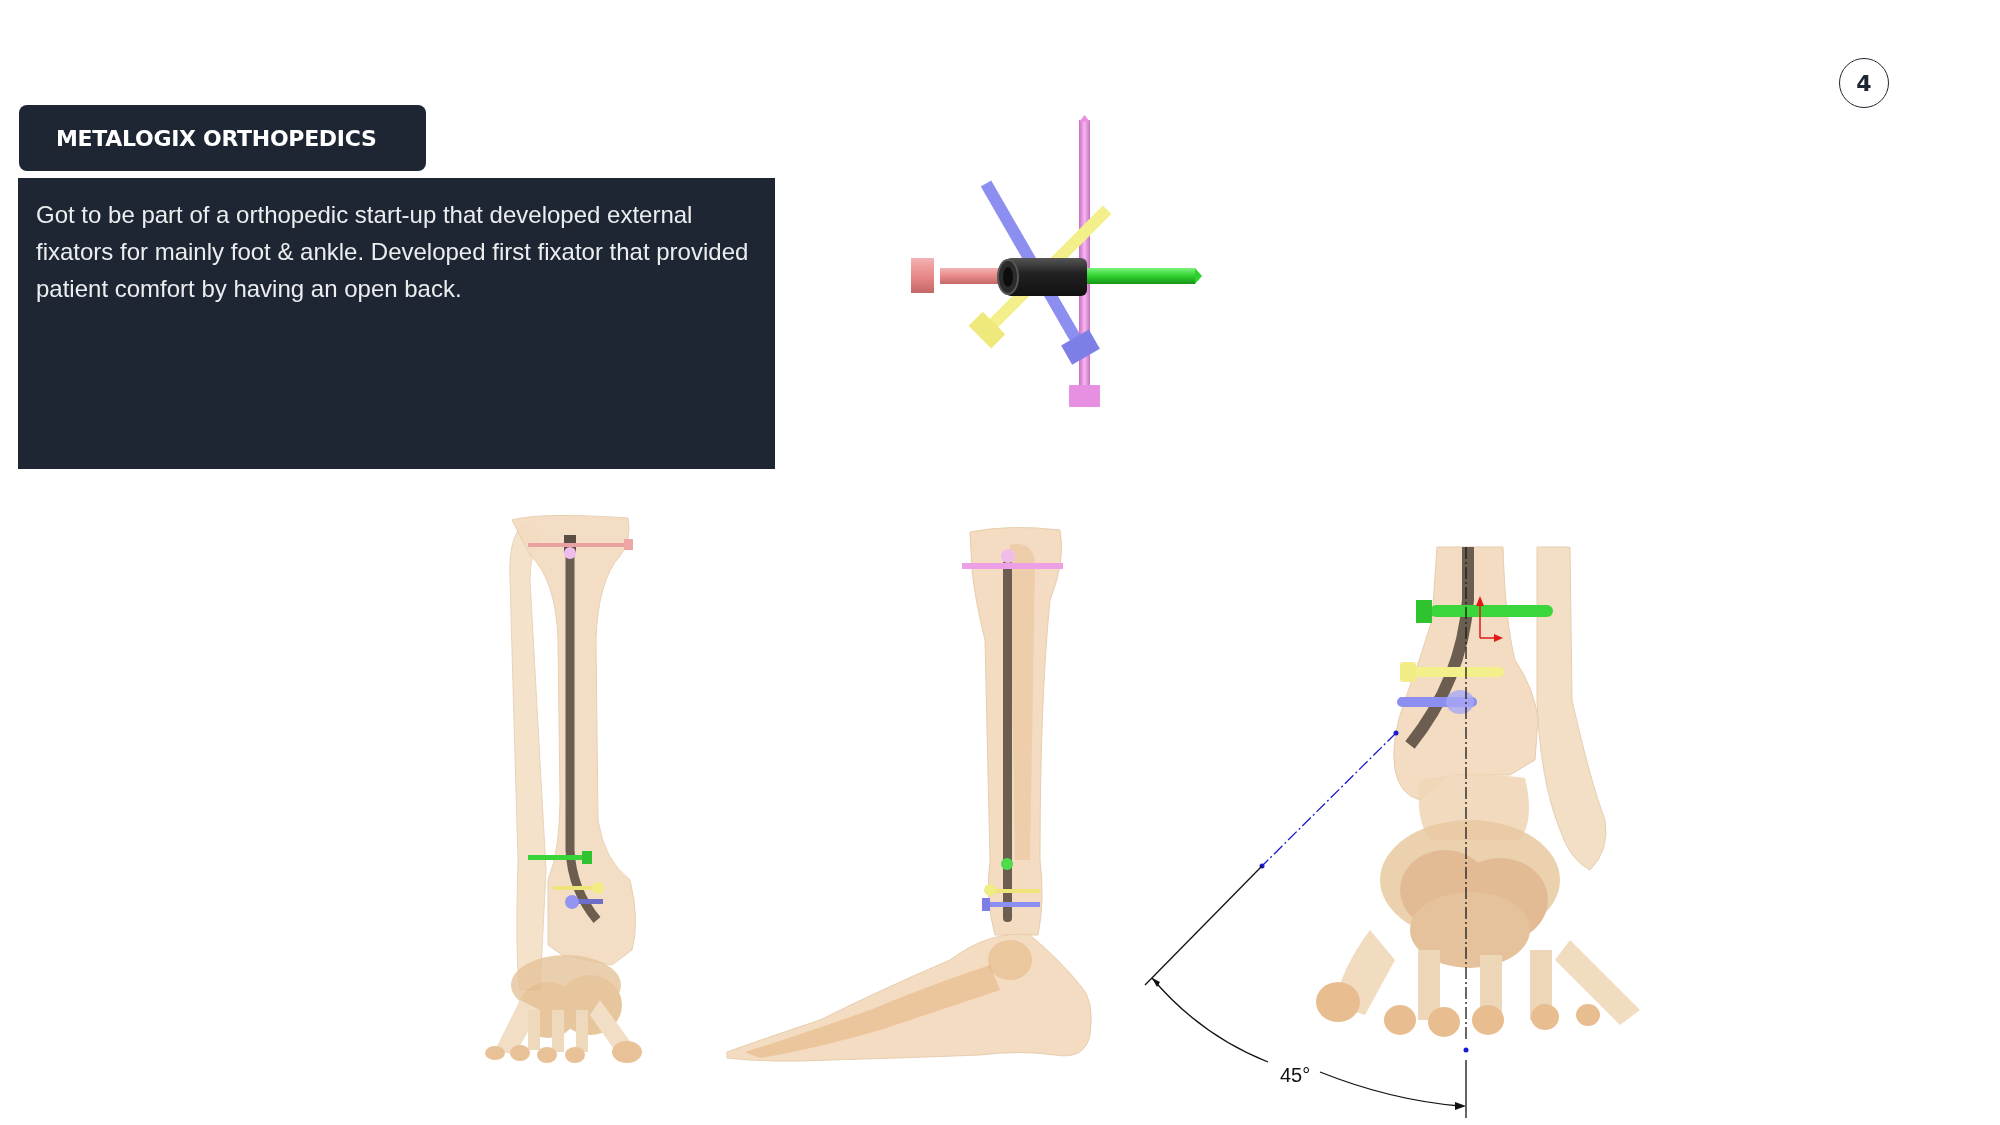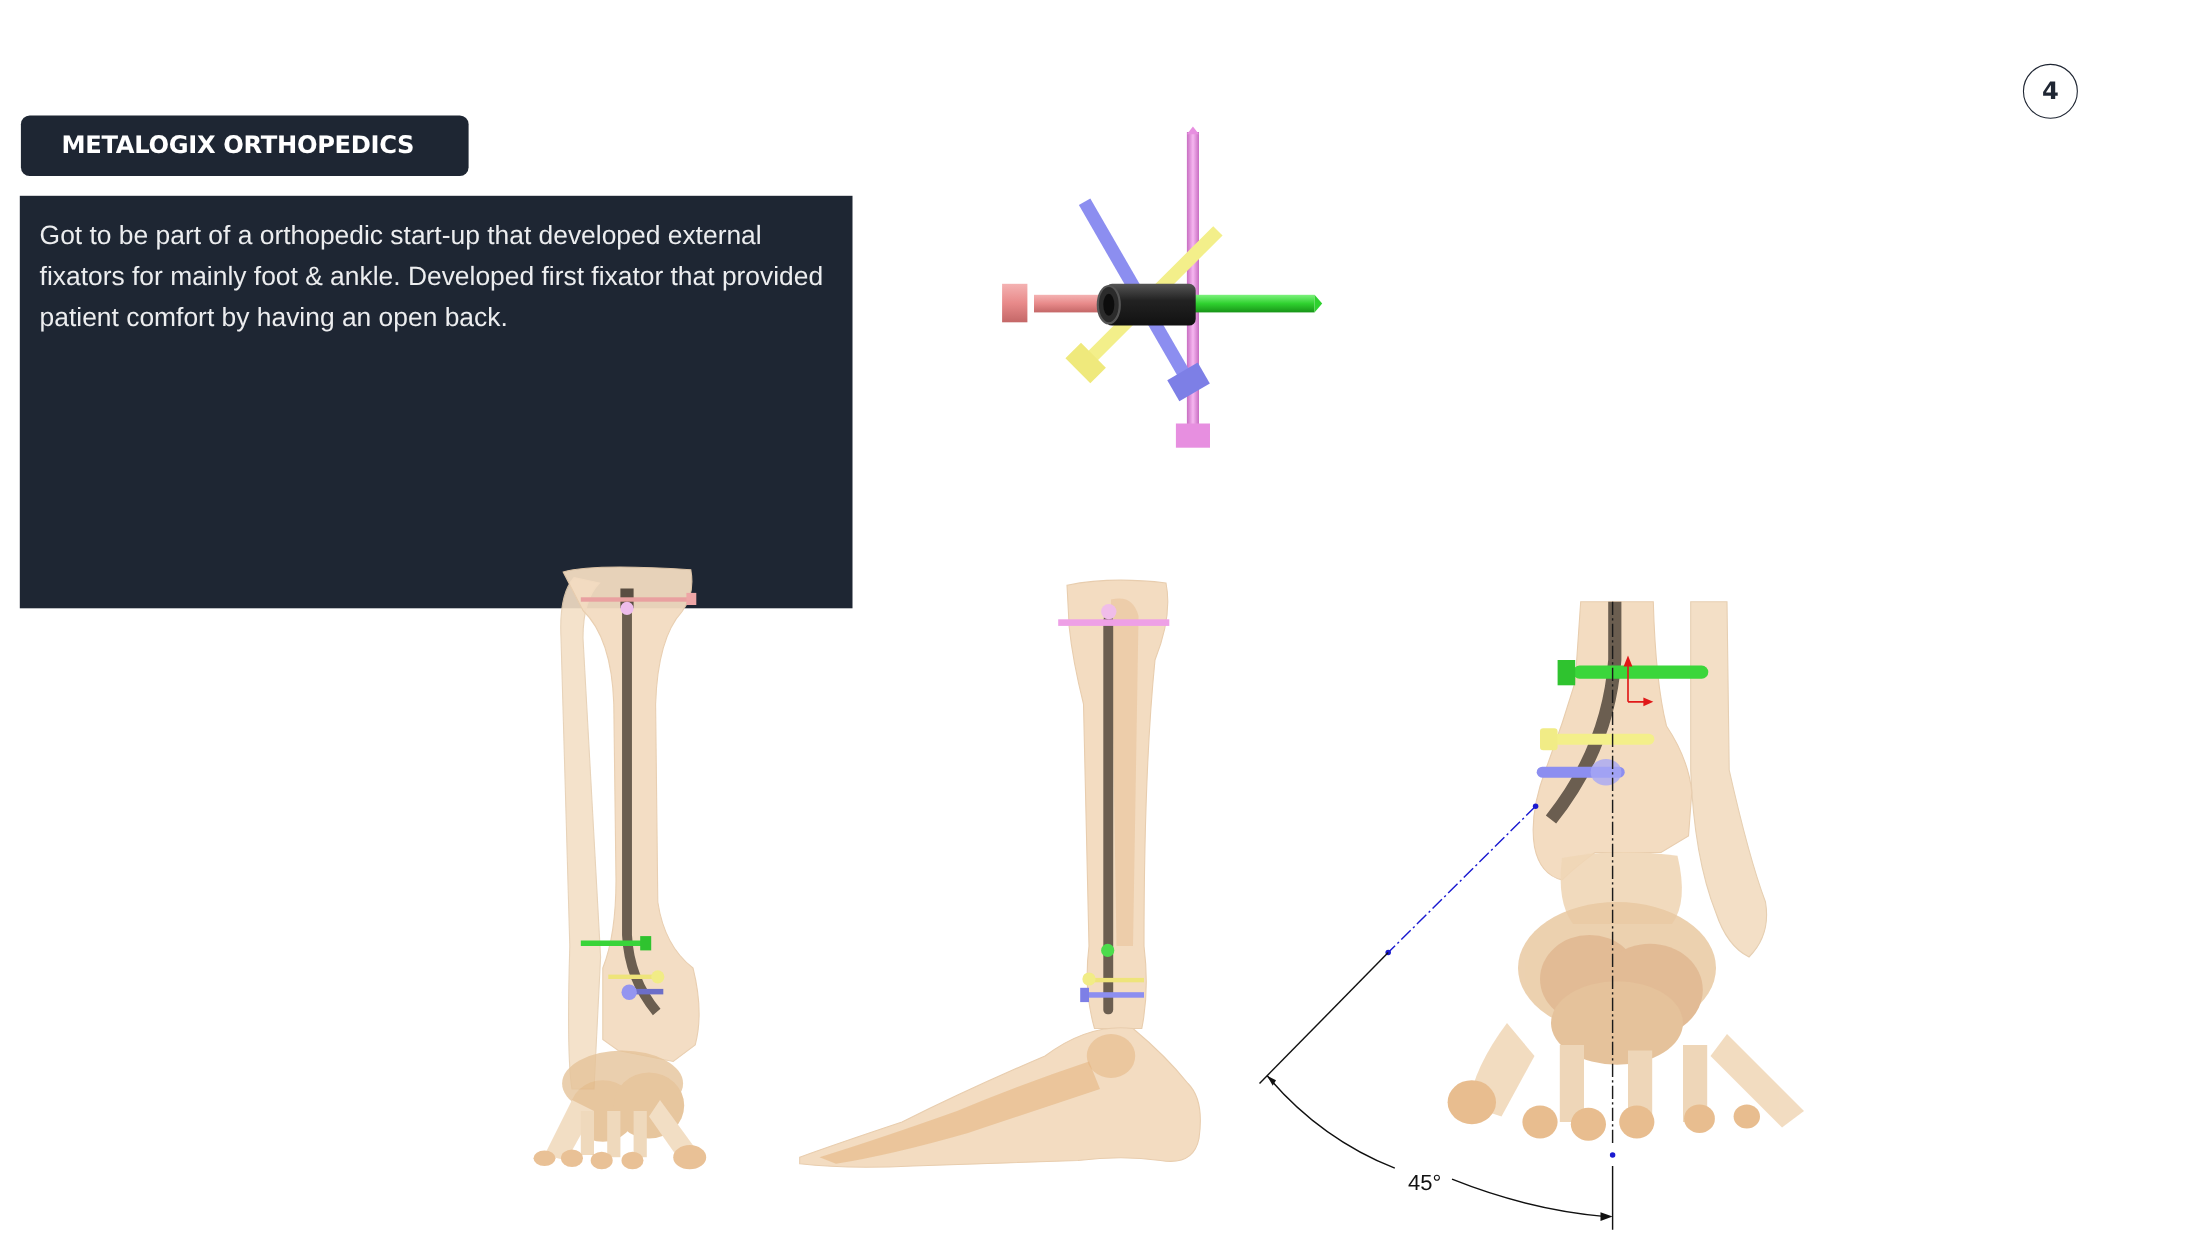--- a/index.html
+++ b/index.html
@@ -1,19 +1,19 @@
 <!DOCTYPE html>
 <html><head>
 <meta charset="utf-8">
 <style>
   html, body { margin:0; padding:0; background:#ffffff; }
   body { width:2000px; height:1125px; position:relative; overflow:hidden; font-family:"Liberation Sans", sans-serif; }
   .page-num { position:absolute; left:1839px; top:58px; width:50px; height:50px; border:1.5px solid #1f2633; border-radius:50%; display:flex; align-items:center; justify-content:center; font-family:"DejaVu Sans", sans-serif; font-weight:bold; font-size:22px; color:#1f2633; box-sizing:border-box; }
-  .title-badge { position:absolute; left:19px; top:105px; width:407px; height:55px; background:#1e2633; border-radius:8px; color:#ffffff; font-family:"DejaVu Sans", sans-serif; font-weight:bold; font-size:22px; letter-spacing:-0.3px; display:flex; align-items:center; padding-left:37px; box-sizing:border-box; }
-  .desc-box { position:absolute; left:18px; top:178px; width:757px; height:375px; background:#1e2633; color:#ecedef; box-sizing:border-box; padding:18px 20px 0 18px; font-family:"Liberation Sans", sans-serif; font-size:24px; line-height:37px; }
+  .title-badge { position:absolute; left:19px; top:105px; width:407px; height:66px; background:#1e2633; border-radius:8px; color:#ffffff; font-family:"DejaVu Sans", sans-serif; font-weight:bold; font-size:22px; letter-spacing:-0.3px; display:flex; align-items:center; padding-left:37px; box-sizing:border-box; }
+  .desc-box { position:absolute; left:18px; top:178px; width:757px; height:291px; background:#1e2633; color:#ecedef; box-sizing:border-box; padding:18px 20px 0 18px; font-family:"Liberation Sans", sans-serif; font-size:24px; line-height:37px; }
   .desc-box p { margin:0; }
   .desc-box p + p { margin-top:37px; }
   .figure { position:absolute; }
   .lbl45 { font-family:"Liberation Sans", sans-serif; font-size:20px; fill:#111; }
 </style>
 </head>
 <body>
 
 <div class="page-num">
     <span>4</span>

